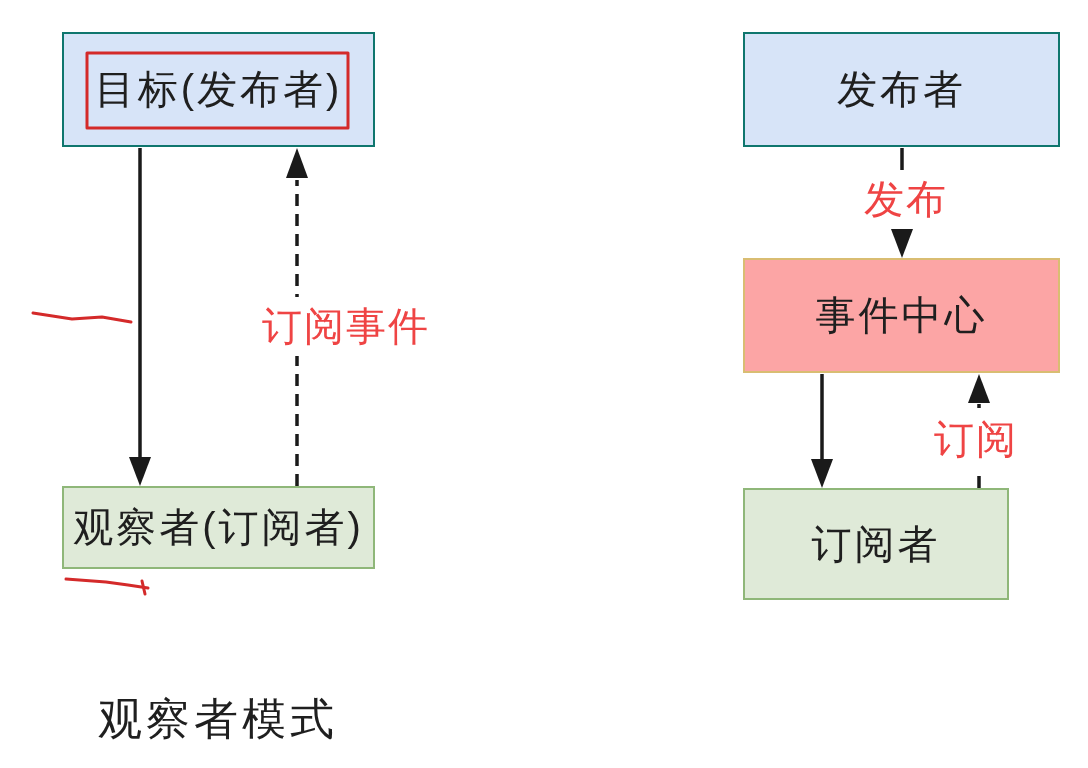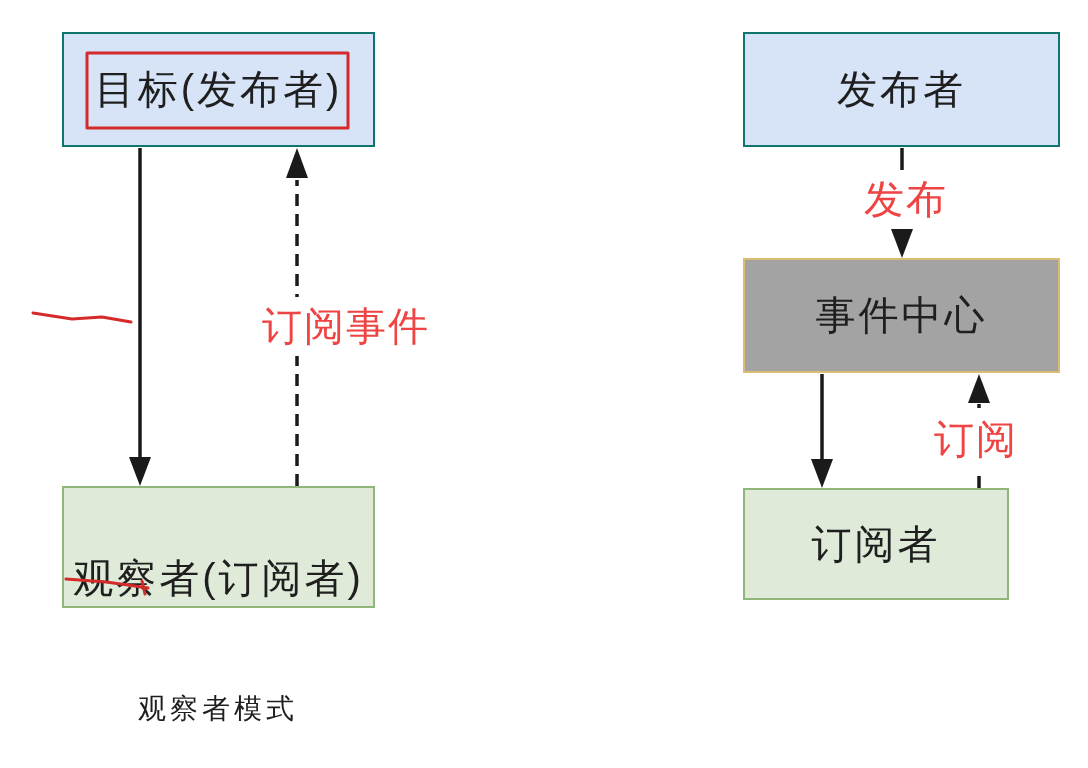--- a/index.html
+++ b/index.html
@@ -21,37 +21,37 @@
     display: flex;
     align-items: center;
     justify-content: center;
     font-size: 40px;
     letter-spacing: 3px;
     color: #1f1f1f;
     white-space: nowrap;
   }
   .box-blue   { background: #d7e4f8; border: 2px solid #0f766e; }
   .box-green  { background: #dfead8; border: 2px solid #8fb779; }
-  .box-yellow { background: #a3a3a3; border: 2px solid #d9bd72; }
+  .box-yellow { background: #fca5a5; border: 2px solid #d9bd72; }
 
   .arrow-label {
     position: absolute;
     transform: translateX(-50%);
     background: #ffffff;
     padding: 2px 4px;
     font-size: 40px;
     letter-spacing: 2px;
     color: #ef4444;
     white-space: nowrap;
     z-index: 3;
   }
   .caption {
     position: absolute;
     transform: translateX(-50%);
-    font-size: 28px;
+    font-size: 44px;
     letter-spacing: 4px;
     color: #1f1f1f;
     white-space: nowrap;
     z-index: 3;
   }
   #overlay-svg {
     position: absolute;
     left: 0; top: 0;
     width: 1088px;
     height: 768px;
@@ -65,21 +65,21 @@
 </style>
 </head>
 <body>
 
 <div id="canvas">
 
   <div class="box box-blue" style="left:62px; top:32px; width:313px; height:115px;">
     <span>目标(发布者)</span>
   </div>
 
-  <div class="box box-green" style="left:62px; top:486px; width:313px; height:122px;align-items:flex-end;">
+  <div class="box box-green" style="left:62px; top:486px; width:313px; height:83px;">
     <span>观察者(订阅者)</span>
   </div>
 
   <div class="box box-blue" style="left:743px; top:32px; width:317px; height:115px;text-align:center;">
     <span>发布者</span>
   </div>
 
   <div class="box box-yellow" style="left:743px; top:258px; width:317px; height:115px;">
     <span>事件中心</span>
   </div>

